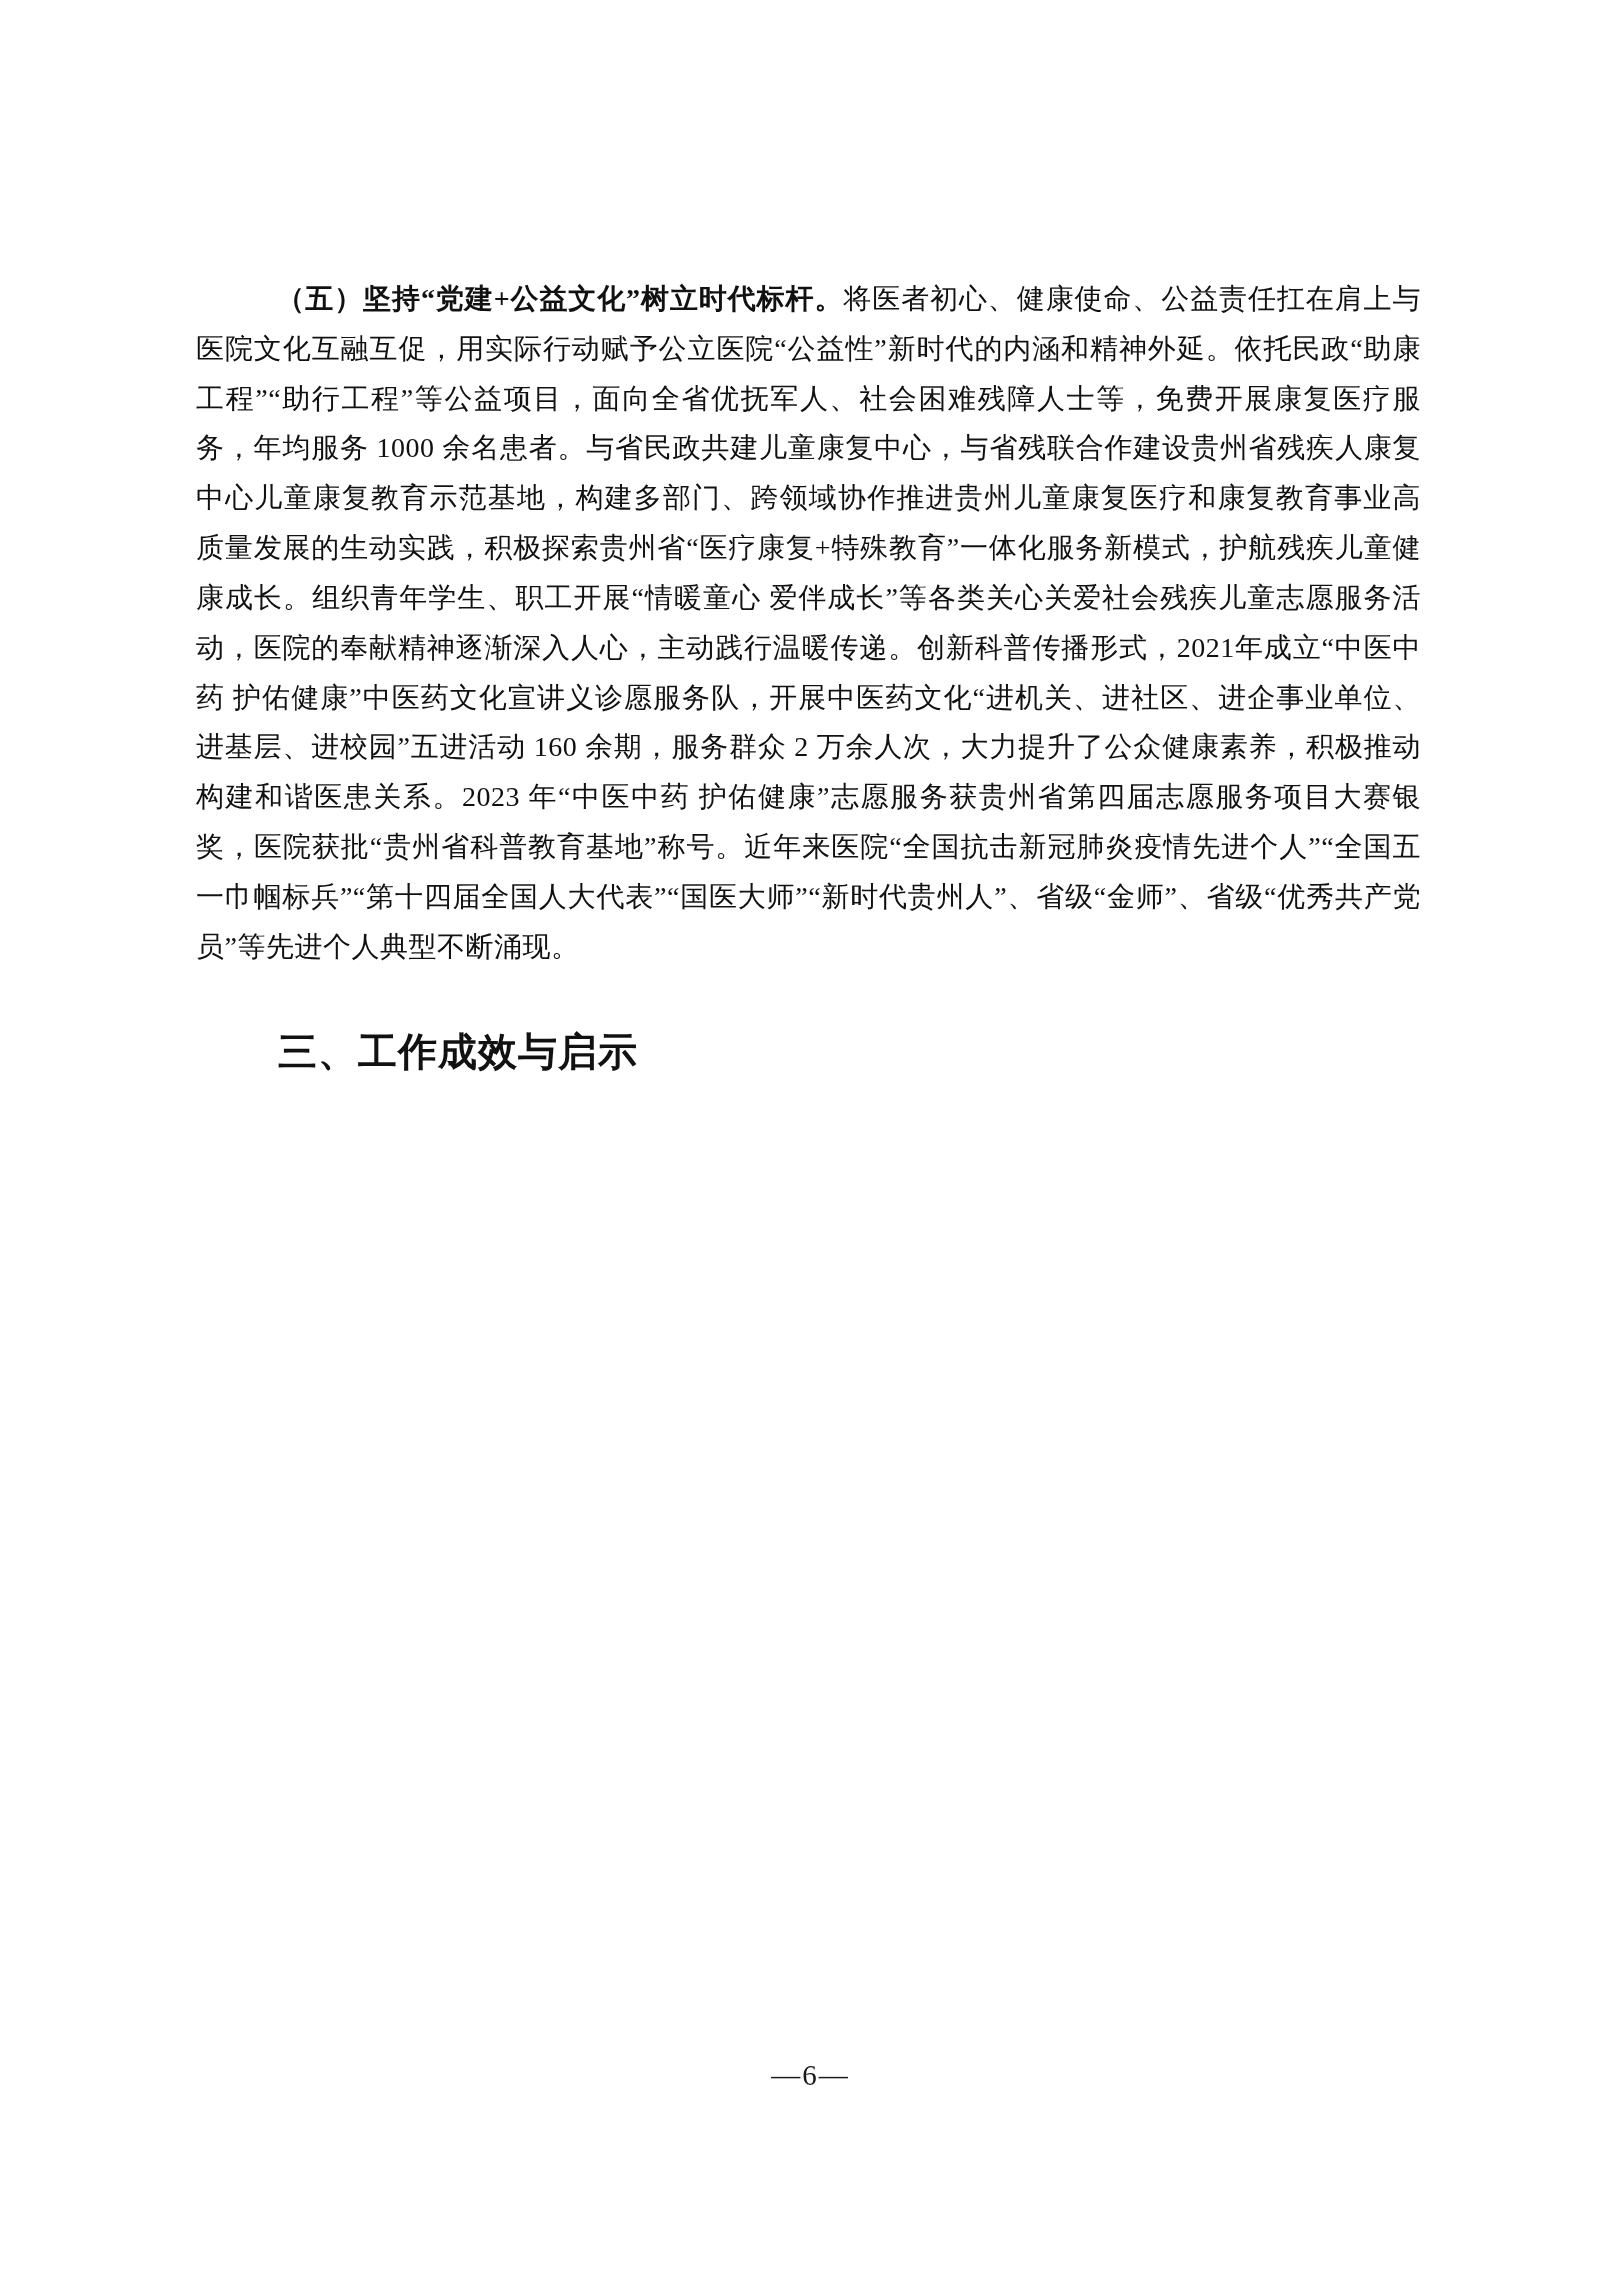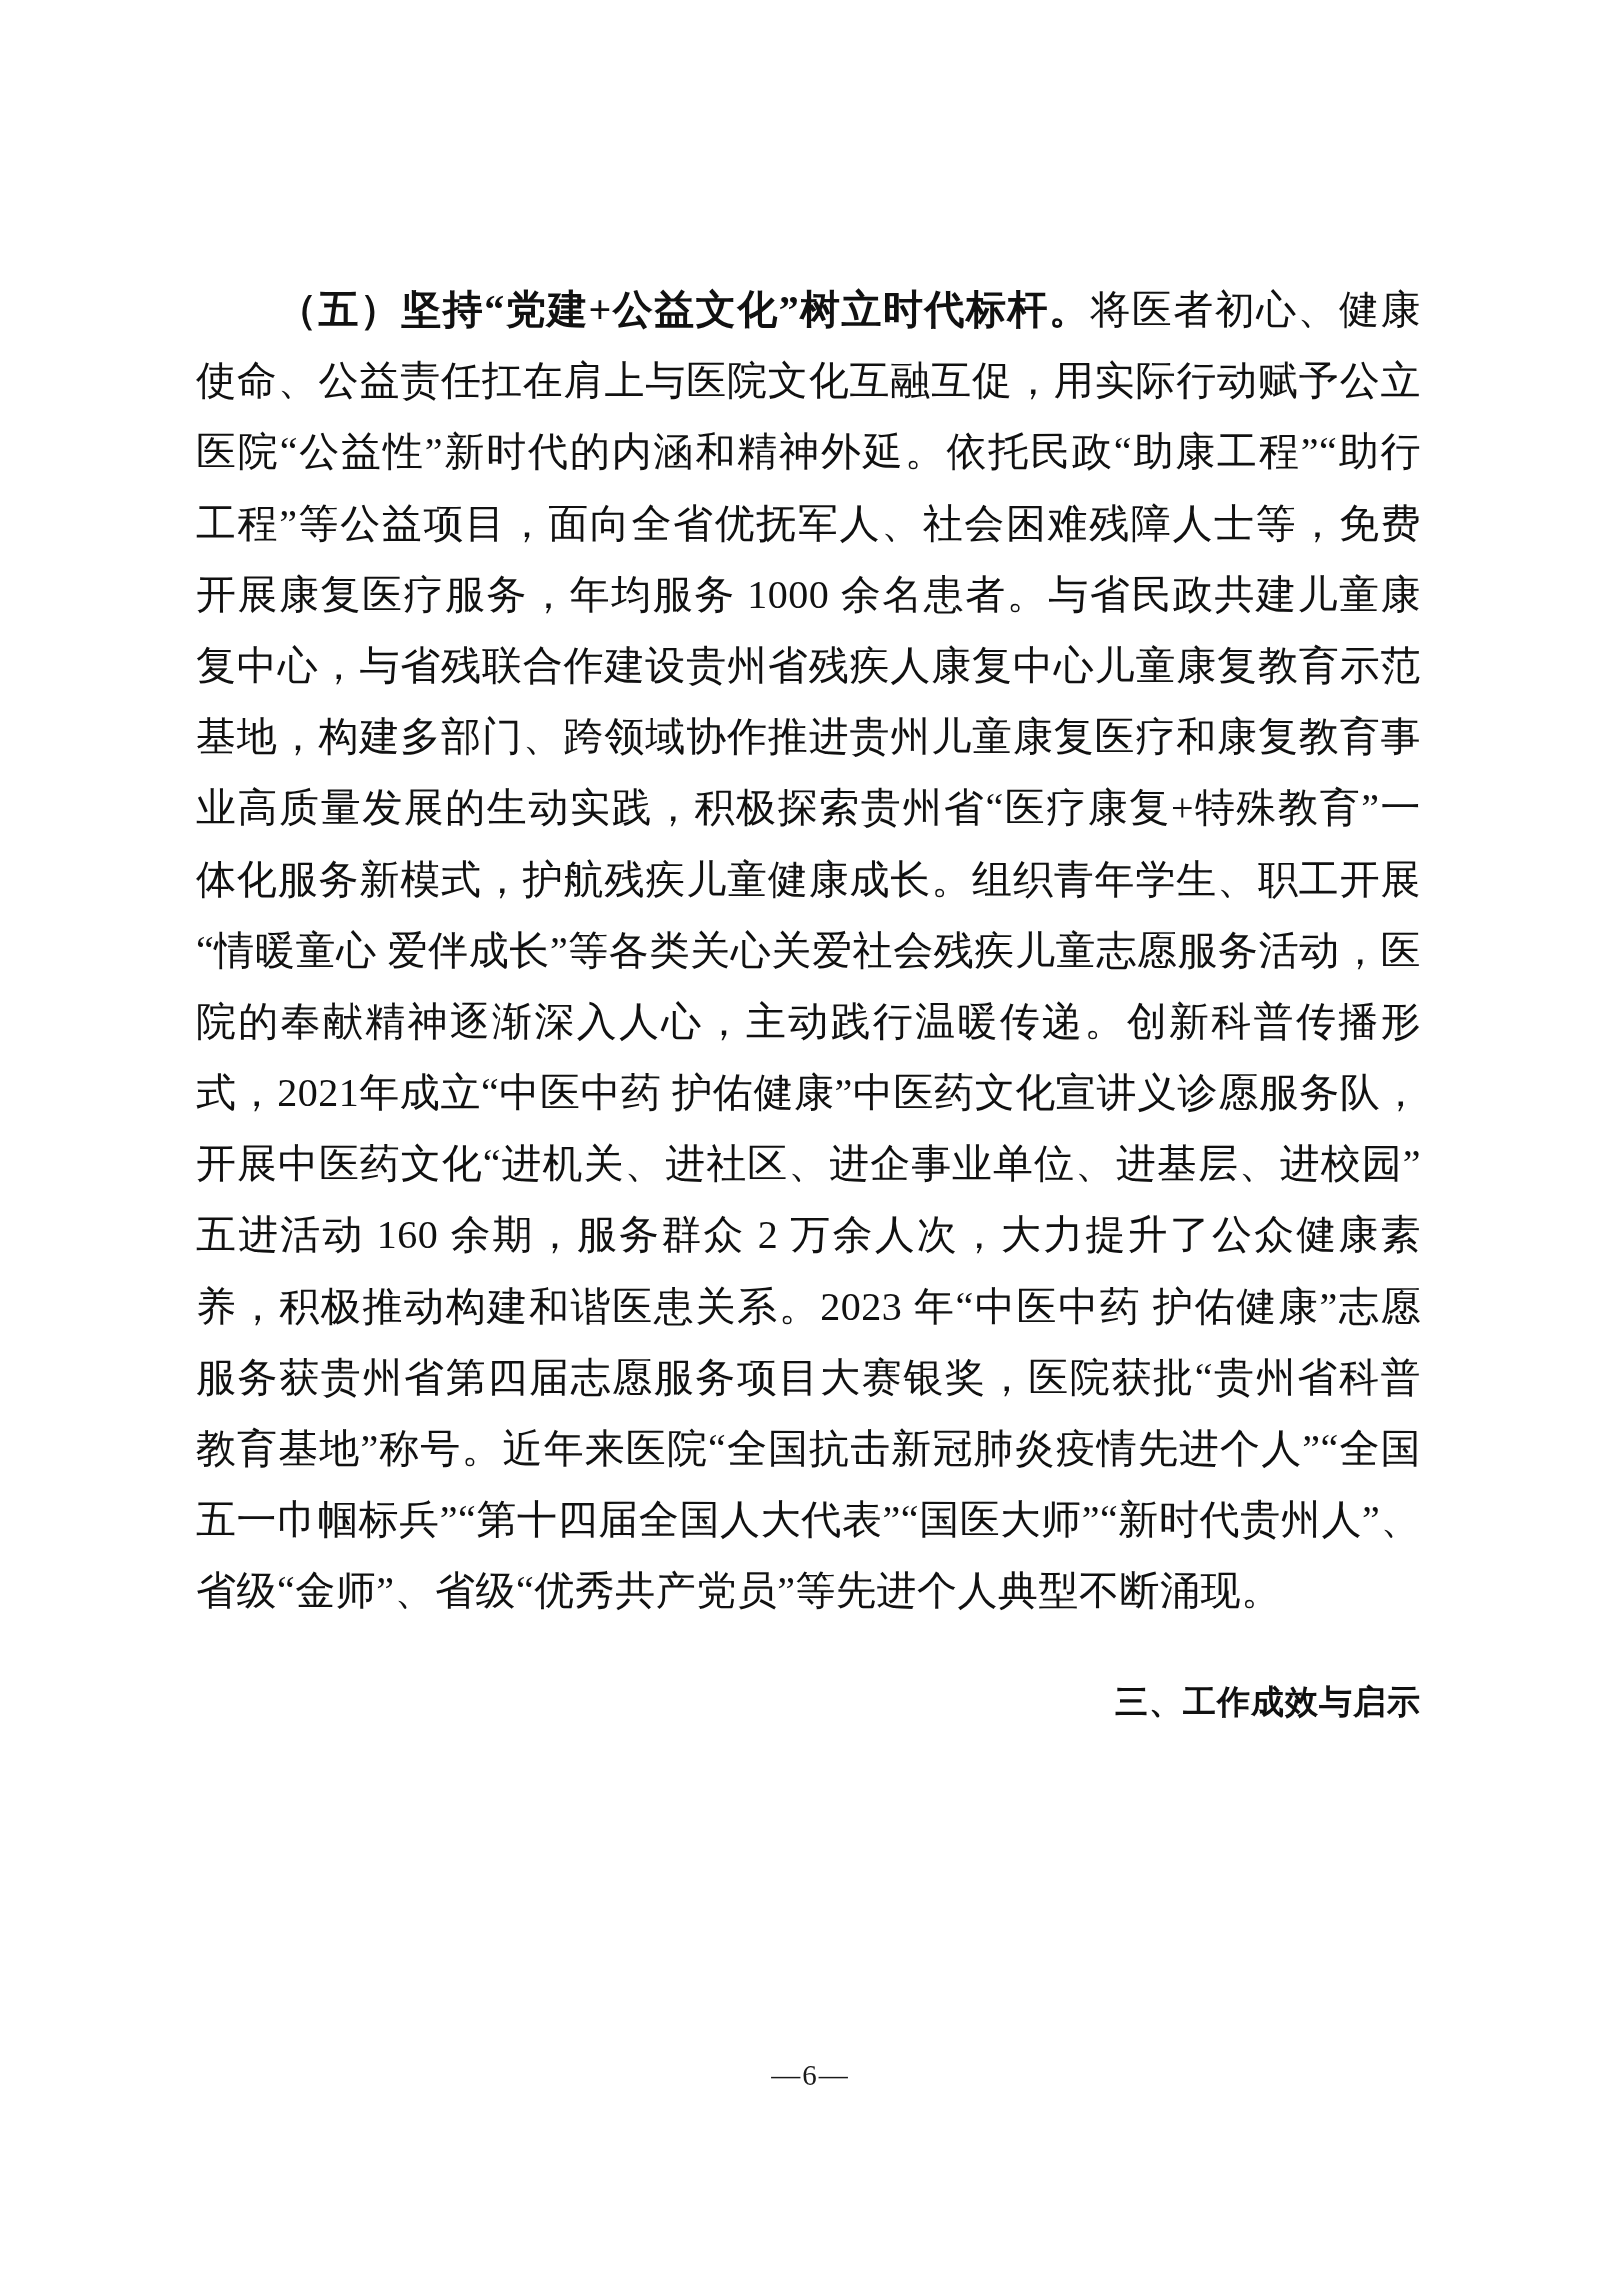--- a/index.html
+++ b/index.html
@@ -17,42 +17,41 @@
     font-family: "Liberation Serif", "DejaVu Serif", serif;
     color: #111111;
   }
   .content {
     position: absolute;
     left: 196px;
     top: 274px;
     width: 1225px;
   }
   .para {
-    font-size: 40px;
+    font-size: 28px;
     line-height: 1.78;
     text-align: justify;
     text-justify: inter-ideograph;
     letter-spacing: 0.5px;
     margin: 0;
     text-indent: 0;
   }
   .para .indent {
     display: inline-block;
     width: 80px;
   }
   .bold-head {
     font-weight: bold;
   }
   .section-heading {
-    font-size: 33px;
+    font-size: 39px;
     font-weight: bold;
     line-height: 1.7;
     margin: 47px 0 0 0;
     letter-spacing: 1px;
-    text-align: right;
   }
   .section-heading .indent {
     display: inline-block;
     width: 82px;
   }
   .page-number {
     position: absolute;
     left: 0;
     right: 0;
     bottom: 201px;

